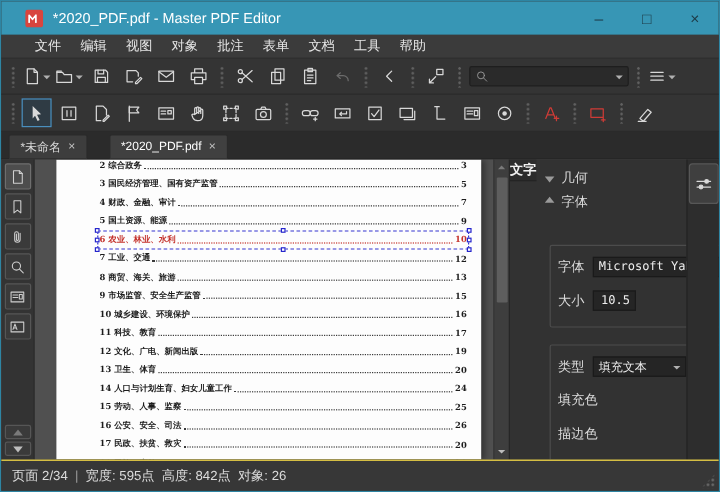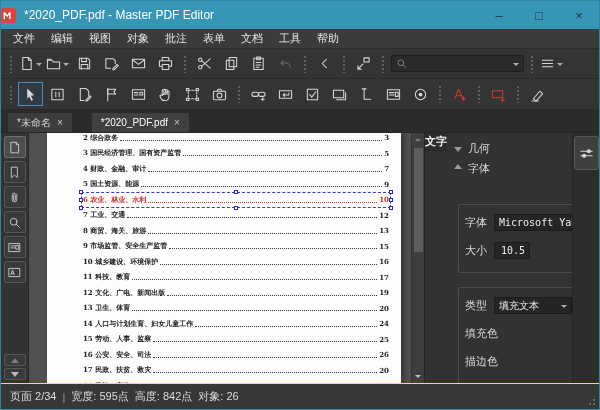--- a/index.html
+++ b/index.html
@@ -1,25 +1,25 @@
 <!DOCTYPE html>
 <html><head>
 <meta charset="utf-8">
 <style>
   *{box-sizing:border-box;margin:0;padding:0}
   html,body{background:#222}
   body{font-family:"Liberation Sans","DejaVu Sans",sans-serif}
   .window{width:600px;height:410px;border:1px solid #2e85a3;background:#343434;display:flex;flex-direction:column;overflow:hidden}
   
-  .titlebar{height:28px;background:#3796b5;display:flex;align-items:center;padding-left:0;color:#fff;flex:0 0 auto}
+  .titlebar{height:28px;background:#3796b5;display:flex;align-items:center;padding-left:20px;color:#fff;flex:0 0 auto}
   .app-logo{width:15px;height:15px;flex:0 0 auto}
   .title{font-size:12px;margin-left:8px;flex:1;white-space:nowrap;overflow:hidden}
   .win-btn{width:40px;height:28px;display:flex;align-items:center;justify-content:center;color:#1d3a46;font-size:13px;background:none;border:none}
   
-  .menubar{height:20px;background:#3b3b3b;border-bottom:1px solid #2d2d2d;display:flex;align-items:center;padding-left:4px;flex:0 0 auto}
+  .menubar{height:20px;background:#3b3b3b;border-bottom:1px solid #2d2d2d;display:flex;align-items:center;padding-left:20px;flex:0 0 auto}
   .menu-item{color:#e6e6e6;font-size:11px;padding:2px 8px;white-space:nowrap}
   
   .toolbar{display:flex;align-items:center;background:#343434;border-bottom:1px solid #2a2a2a;padding:0 4px;flex:0 0 auto}
   #toolbar1{height:30px}
   #toolbar2{height:31px}
   .tbtn{width:25px;height:24px;display:inline-flex;align-items:center;justify-content:center;background:none;border:1px solid transparent;color:#d8d8d8;margin:0 1px;flex:0 0 auto}
   .tbtn.active{background:#2f3b44;border-color:#4a8fbe}
   .tbtn.disabled{color:#6c6c6c}
   .tbtn.accent{color:#cf3b36}
   .ic{width:15px;height:15px;display:block}

